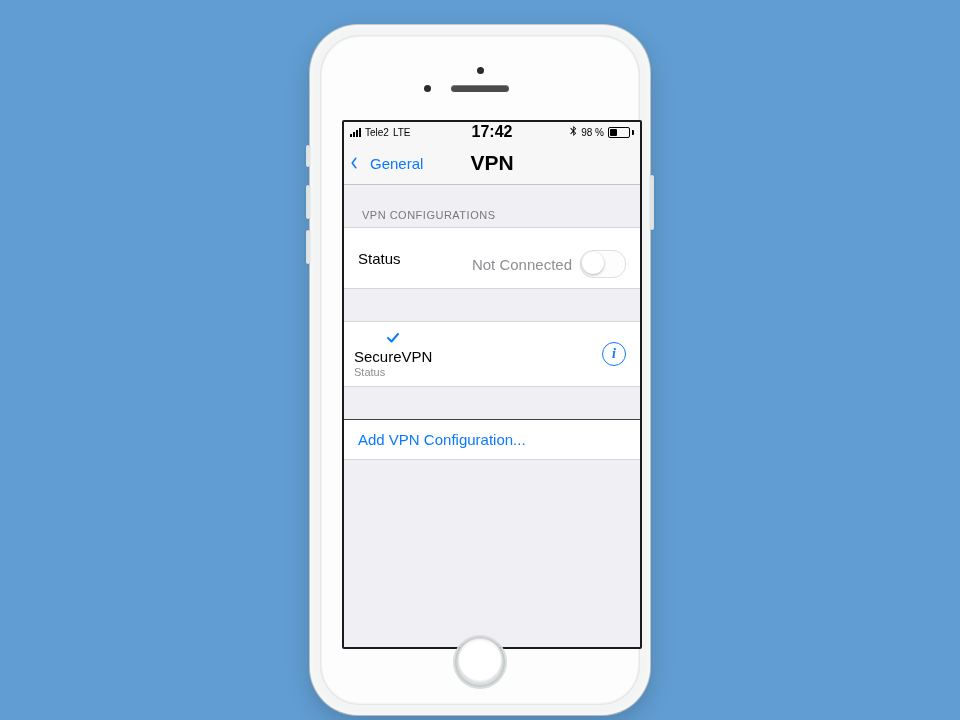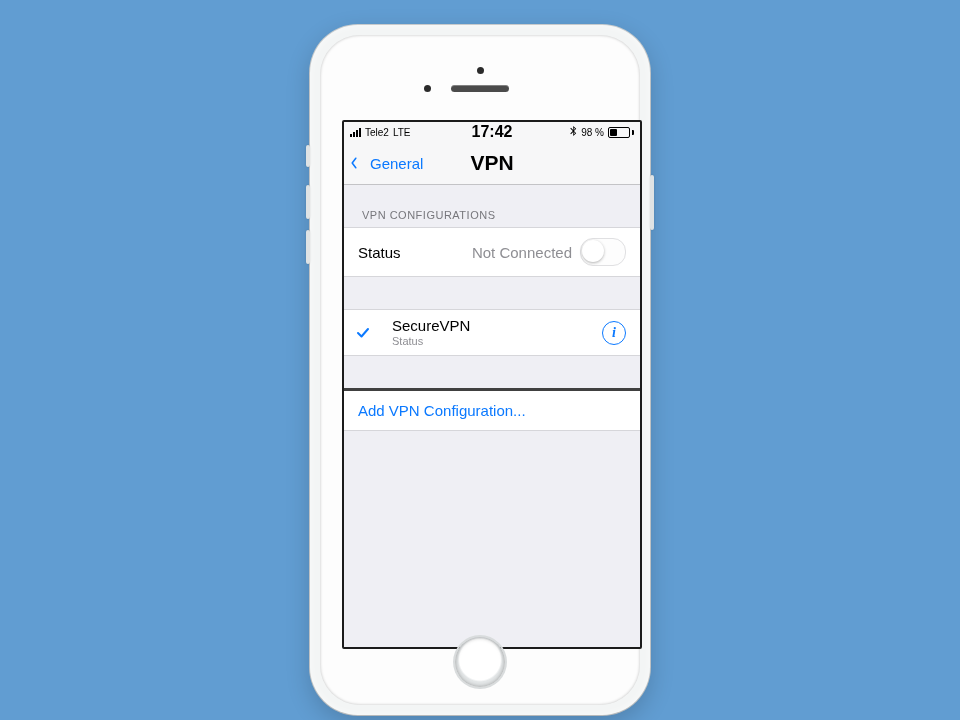--- a/index.html
+++ b/index.html
@@ -53,35 +53,35 @@
   
   .navbar { position:relative; height:42px; background:#f7f7f8; border-bottom:1px solid #c3c3c6; display:flex; align-items:center; justify-content:center; }
   .nav-title { font-size:21px; font-weight:600; }
   .nav-back { position:absolute; left:4px; top:0; bottom:0; display:flex; align-items:center; gap:10px; color:#0b79ff; font-size:15px; }
   .chevron { width:12px; height:12px; }
 
   
   .section-header { padding:24px 14px 6px 18px; font-size:11px; letter-spacing:.5px; color:#77777c; text-transform:uppercase; }
   .cell { background:#fff; border-top:1px solid #d6d6da; border-bottom:1px solid #d6d6da; padding:10px 14px; display:flex; align-items:center; justify-content:space-between; font-size:15px; }
   .cell .left { display:flex; align-items:center; }
-  .cell .right { display:flex; align-items:center; gap:8px; color:#8e8e93; font-size:15px;}
+  .cell .right { display:flex; align-items:center; gap:8px; color:#8e8e93; font-size:15px;margin-top:12px;}
   .switch { width:44px; height:26px; background:#fdfdfd; border:1px solid #e0e0e2; border-radius:13px; position:relative; }
   .switch-knob { position:absolute; left:1px; top:1px; width:22px; height:22px; background:#fff; border-radius:50%; box-shadow:0 1px 3px rgba(0,0,0,.3); }
 
   .gap { height:32px; }
 
   .config-cell { background:#fff; border-top:1px solid #d6d6da; border-bottom:1px solid #d6d6da; padding:7px 14px 7px 10px; display:flex; align-items:center; justify-content:space-between; }
-  .config-left { display:flex; align-items:center; gap:20px; }
+  .config-left { display:flex; align-items:center; gap:1px;flex-direction:column; }
   .check { width:18px; height:18px; display:flex; align-items:center; justify-content:center; color:#0b79ff; }
   .config-text { display:flex; flex-direction:column; }
   .config-name { font-size:15px; color:#000; line-height:18px; }
   .config-sub  { font-size:11px; color:#8e8e93; line-height:13px; }
   .info-btn { width:22px; height:22px; border:1.5px solid #0b79ff; border-radius:50%; display:flex; align-items:center; justify-content:center; color:#0b79ff; font-family:Georgia, serif; font-style:italic; font-weight:600; font-size:14px; }
 
-  .link-cell { background:#fff; border-top:3px solid #404040; border-bottom:1px solid #d6d6da; padding:11px 14px; font-size:15px; color:#0b79ff; }
+  .link-cell { background:#fff; border-top:1px solid #404040; border-bottom:1px solid #d6d6da; padding:11px 14px; font-size:15px; color:#0b79ff; }
 
 </style>
 </head>
 <body>
 
 <div class="stage">
   <div class="phone">
     <div class="side-btn side-vol"></div>
     <div class="side-btn side-mute"></div>
     <div class="side-btn side-vol1"></div>

